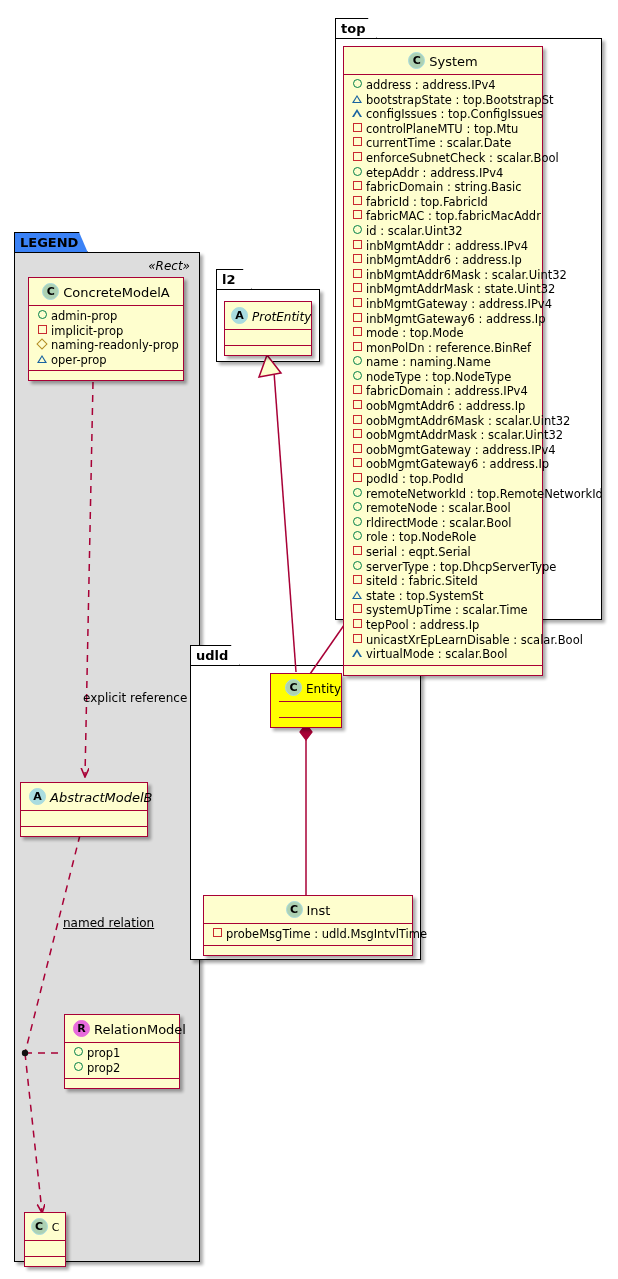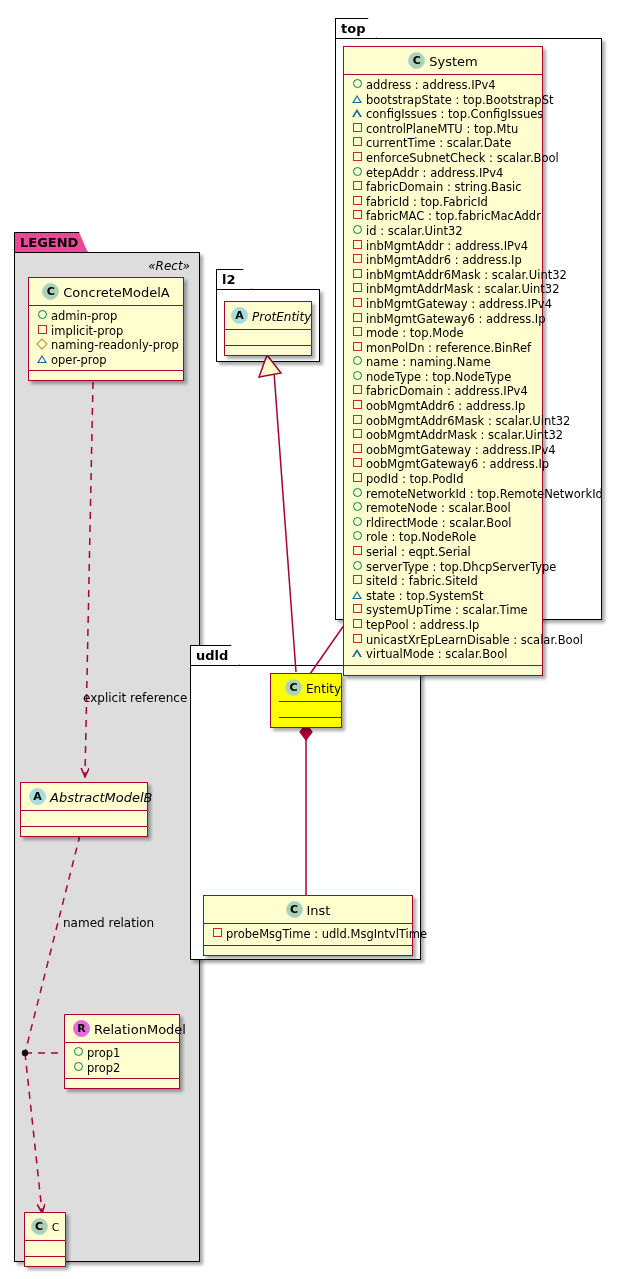--- a/index.html
+++ b/index.html
@@ -10,21 +10,21 @@
   .abs{position:absolute;}
 
   
   .pkg{position:absolute;box-sizing:border-box;border:1.5px solid #000000;
        background:#ffffff;box-shadow:3px 3px 3px rgba(0,0,0,.33);}
   .pkg.gray{background:#DDDDDD;}
   .pkg-tab{position:absolute;box-sizing:border-box;border:1.5px solid #000000;
        border-bottom:none;background:#ffffff;height:21px;
        font-size:13px;font-weight:bold;color:#000;line-height:19px;padding:0 4px 0 5px;
        clip-path:polygon(0 0, calc(100% - 9px) 0, 100% 100%, 0 100%);}
-  .pkg-tab.gray{background:#ec4899;}
+  .pkg-tab.gray{background:#3b82f6;}
 
   
   .cls{position:absolute;box-sizing:border-box;background:#FEFECE;
        border:1.5px solid #A80036;box-shadow:3px 3px 3px rgba(0,0,0,.33);}
   .cls.hl{background:#FFFF00;border-color:#A80036;}
   .cls-hdr{position:relative;text-align:center;padding:4px 8px 4px 8px;
        border-bottom:1.5px solid #A80036;white-space:nowrap;}
   .cls-name{font-size:13px;color:#000000;vertical-align:middle;}
   .cls-name.abstract{font-style:italic;}
   .cls-attrs{padding:3px 0 3px 0;border-bottom:1.5px solid #A80036;}
@@ -115,21 +115,21 @@
     <path d="M352,604 L359,612 L351,620 L344,612 Z" fill="#A80036" stroke="#A80036" stroke-width="1.3"></path>
   </g>
 
   <g>
     <line x1="306" y1="740" x2="306" y2="895" stroke="#A80036" stroke-width="1.5"></line>
     <path d="M306,724 L312,732 L306,740 L300,732 Z" fill="#A80036" stroke="#A80036" stroke-width="1.3"></path>
   </g>
 </svg>
 
 <div class="edge-label" style="left:83px;top:691px;">explicit reference</div>
-<div class="edge-label" style="left:63px;top:916px;">named relation</div>
+<div class="edge-label" style="left:63px;top:916px;text-decoration:underline;">named relation</div>
 
 <div class="stereo abs" style="left:24px;top:256px;width:166px;">«Rect»</div>
 
 <div class="cls" style="left:28px;top:277px;width:156px;">
   <div class="cls-hdr">
     <span class="badge c">C</span><span class="cls-name">ConcreteModelA</span>
   </div>
   <div class="cls-attrs">
       <div class="attr"><span class="g"><span class="m-circle"></span></span><span>admin-prop</span></div>
       <div class="attr"><span class="g"><span class="m-square"></span></span><span>implicit-prop</span></div>
@@ -186,21 +186,21 @@
       <div class="attr"><span class="g"><span class="m-square"></span></span><span>currentTime : scalar.Date</span></div>
       <div class="attr"><span class="g"><span class="m-square"></span></span><span>enforceSubnetCheck : scalar.Bool</span></div>
       <div class="attr"><span class="g"><span class="m-circle"></span></span><span>etepAddr : address.IPv4</span></div>
       <div class="attr"><span class="g"><span class="m-square"></span></span><span>fabricDomain : string.Basic</span></div>
       <div class="attr"><span class="g"><span class="m-square"></span></span><span>fabricId : top.FabricId</span></div>
       <div class="attr"><span class="g"><span class="m-square"></span></span><span>fabricMAC : top.fabricMacAddr</span></div>
       <div class="attr"><span class="g"><span class="m-circle"></span></span><span>id : scalar.Uint32</span></div>
       <div class="attr"><span class="g"><span class="m-square"></span></span><span>inbMgmtAddr : address.IPv4</span></div>
       <div class="attr"><span class="g"><span class="m-square"></span></span><span>inbMgmtAddr6 : address.Ip</span></div>
       <div class="attr"><span class="g"><span class="m-square"></span></span><span>inbMgmtAddr6Mask : scalar.Uint32</span></div>
-      <div class="attr"><span class="g"><span class="m-square"></span></span><span>inbMgmtAddrMask : scalar.Uint32</span></div>
+      <div class="attr"><span class="g"><span class="m-square"></span></span><span>inbMgmtAddrMask : state.Uint32</span></div>
       <div class="attr"><span class="g"><span class="m-square"></span></span><span>inbMgmtGateway : address.IPv4</span></div>
       <div class="attr"><span class="g"><span class="m-square"></span></span><span>inbMgmtGateway6 : address.Ip</span></div>
       <div class="attr"><span class="g"><span class="m-square"></span></span><span>mode : top.Mode</span></div>
       <div class="attr"><span class="g"><span class="m-square"></span></span><span>monPolDn : reference.BinRef</span></div>
       <div class="attr"><span class="g"><span class="m-circle"></span></span><span>name : naming.Name</span></div>
       <div class="attr"><span class="g"><span class="m-circle"></span></span><span>nodeType : top.NodeType</span></div>
       <div class="attr"><span class="g"><span class="m-square"></span></span><span>fabricDomain : address.IPv4</span></div>
       <div class="attr"><span class="g"><span class="m-square"></span></span><span>oobMgmtAddr6 : address.Ip</span></div>
       <div class="attr"><span class="g"><span class="m-square"></span></span><span>oobMgmtAddr6Mask : scalar.Uint32</span></div>
       <div class="attr"><span class="g"><span class="m-square"></span></span><span>oobMgmtAddrMask : scalar.Uint32</span></div>

